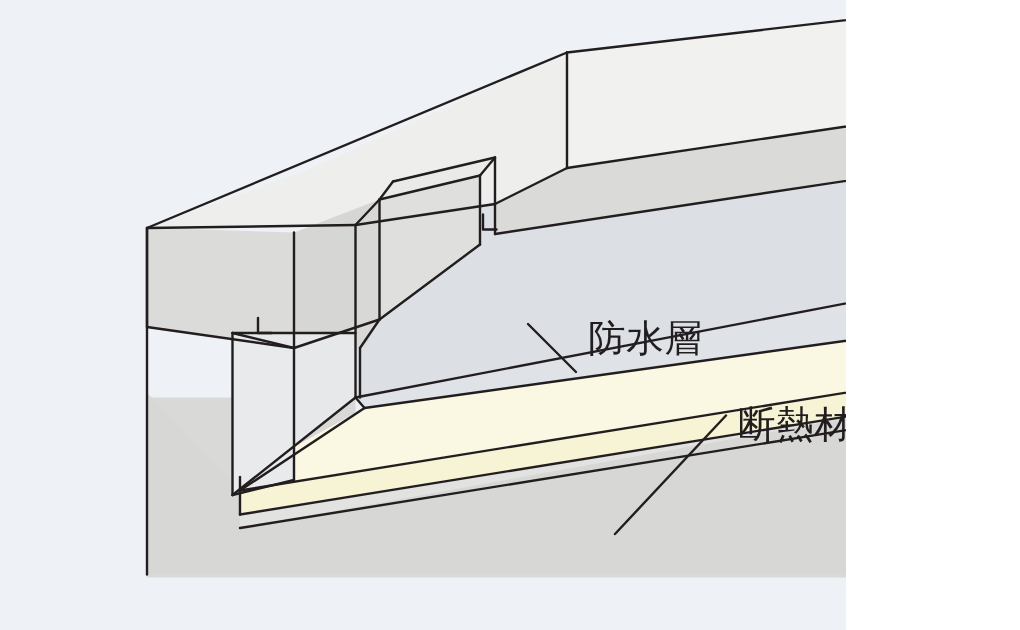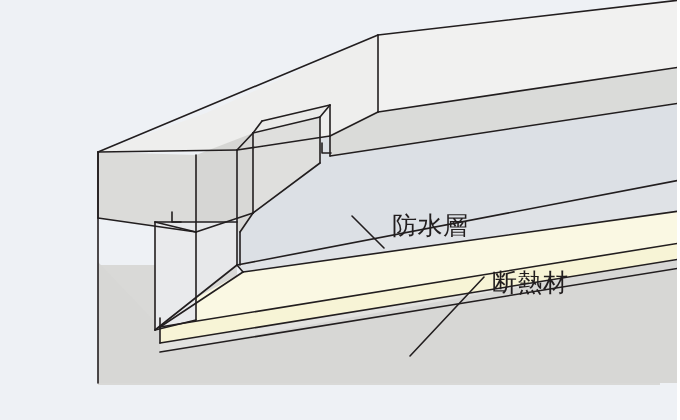--- a/index.html
+++ b/index.html
@@ -5,21 +5,21 @@
   html, body {
     margin: 0;
     padding: 0;
     background: #ffffff;
   }
   body {
     font-family: "DejaVu Sans", "Liberation Sans", sans-serif;
   }
   #figure {
     position: relative;
-    width: 677px;
+    width: 564px;
     height: 420px;
     overflow: hidden;
     background: #eef1f5;
   }
   #figure svg {
     display: block;
     position: absolute;
     top: 0;
     left: 0;
   }

